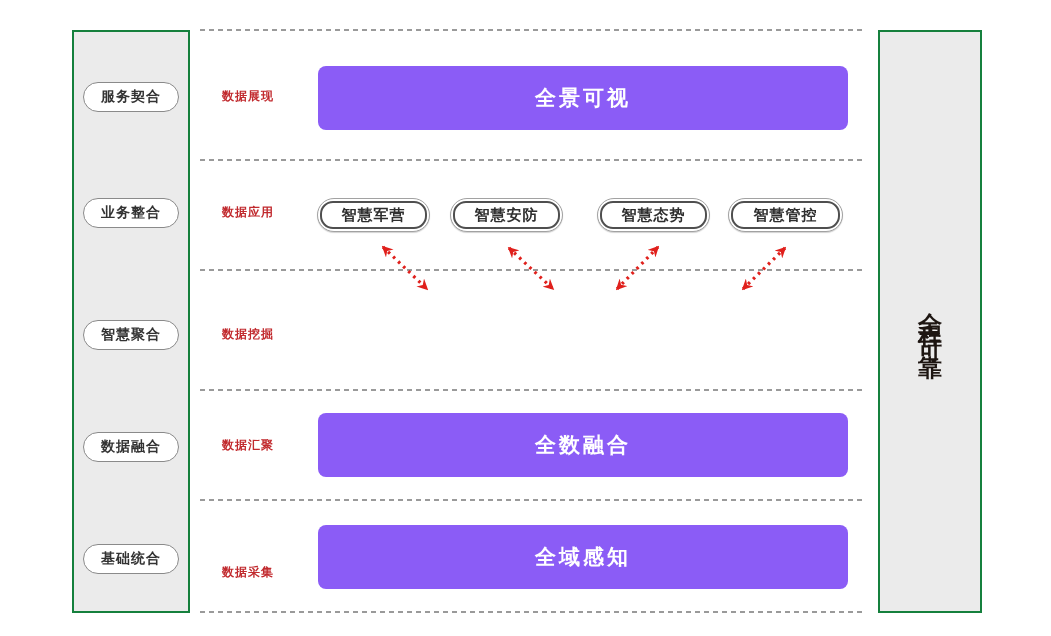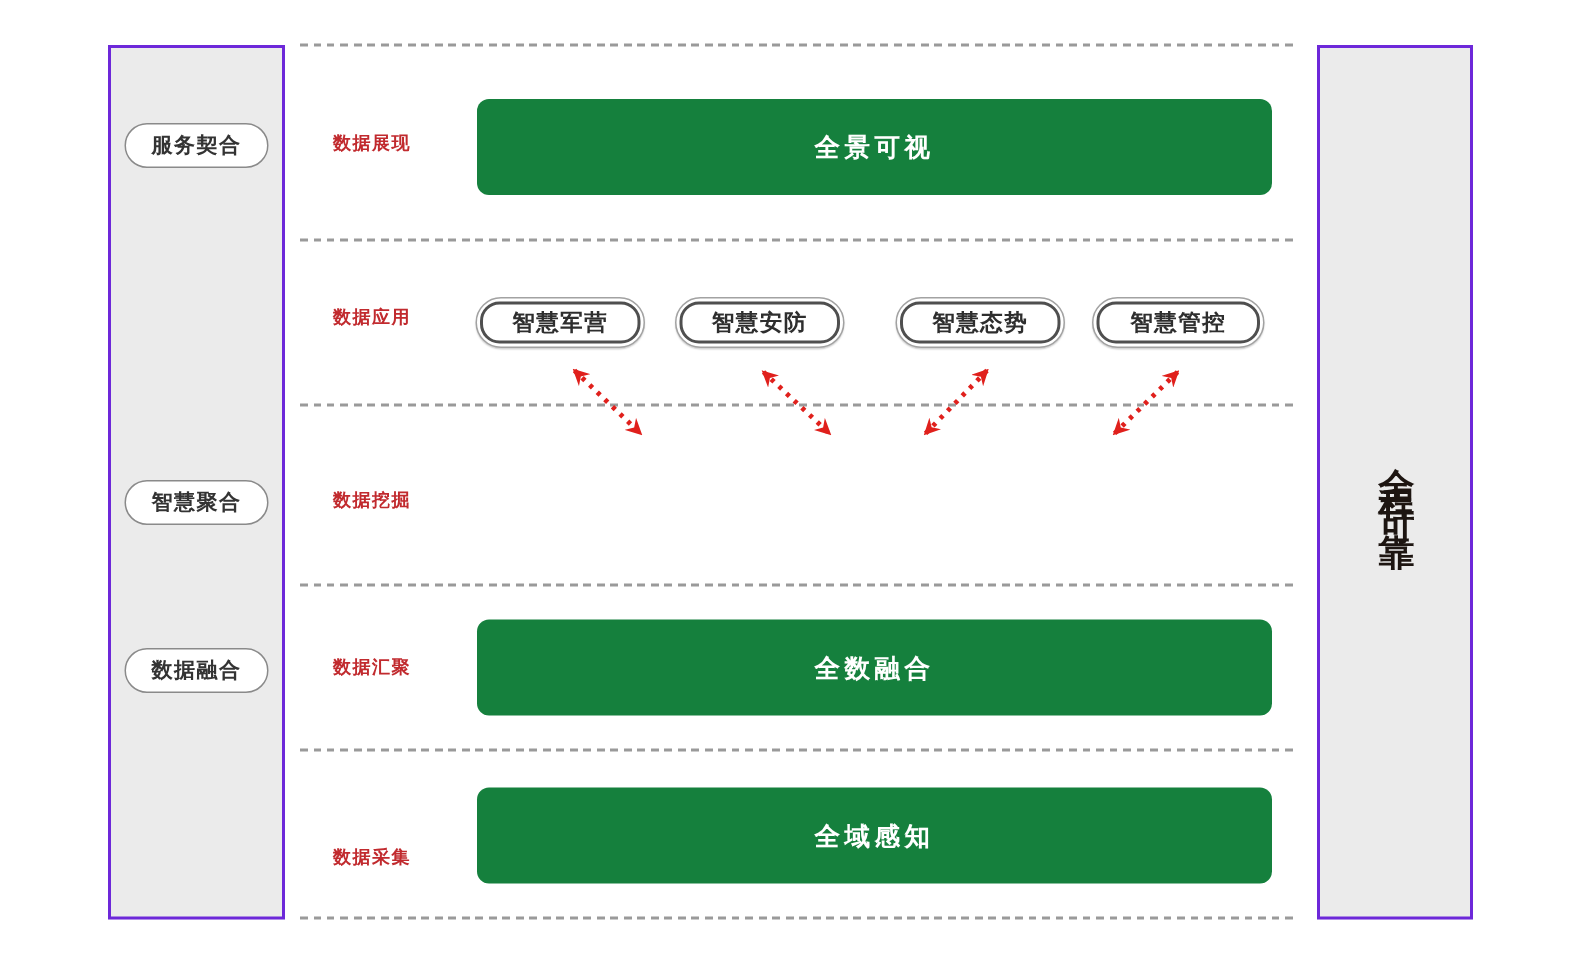--- a/index.html
+++ b/index.html
@@ -15,21 +15,21 @@
     background: #ffffff;
     overflow: hidden;
   }
 
   
   .side-panel {
     position: absolute;
     top: 30px;
     height: 583px;
     background: #ebebeb;
-    border: 2px solid #6d28d9;
+    border: 2px solid #15803d;
     box-sizing: border-box;
   }
   .left-panel  { left: 72px;  width: 118px; }
   .right-panel { left: 878px; width: 104px; }
 
   .left-pill {
     position: absolute;
     left: 50%;
     transform: translate(-50%, -50%);
     height: 30px;
@@ -100,27 +100,27 @@
   .rl-3 { top: 334px; }
   .rl-4 { top: 445px; }
   .rl-5 { top: 572px; }
 
   
   .layer-bar {
     position: absolute;
     left: 318px;
     width: 530px;
     height: 64px;
-    background: #15803d;
+    background: #8b5cf6;
     border-radius: 8px;
     display: flex;
     align-items: center;
     justify-content: center;
     color: #ffffff;
-    font-size: 17px;
+    font-size: 21px;
     font-weight: bold;
     letter-spacing: 3px;
   }
   .bar-1 { top: 66px; }
   .bar-3 { top: 305px; }
   .bar-4 { top: 413px; }
   .bar-5 { top: 525px; }
 
   
   .app-pill {
@@ -171,22 +171,24 @@
 
   <div class="sep sep-1"></div>
   <div class="sep sep-2"></div>
   <div class="sep sep-3"></div>
   <div class="sep sep-4"></div>
   <div class="sep sep-5"></div>
   <div class="sep sep-6"></div>
 
   <div class="side-panel left-panel">
     <div class="left-pill lp-1">服务契合</div>
+    <div class="left-pill lp-2">业务整合</div>
     <div class="left-pill lp-3">智慧聚合</div>
     <div class="left-pill lp-4">数据融合</div>
+    <div class="left-pill lp-5">基础统合</div>
   </div>
 
   <div class="side-panel right-panel">
     <div class="vertical-title">全程可靠</div>
   </div>
 
   <div class="row-label rl-1">数据展现</div>
   <div class="row-label rl-2">数据应用</div>
   <div class="row-label rl-3">数据挖掘</div>
   <div class="row-label rl-4">数据汇聚</div>

